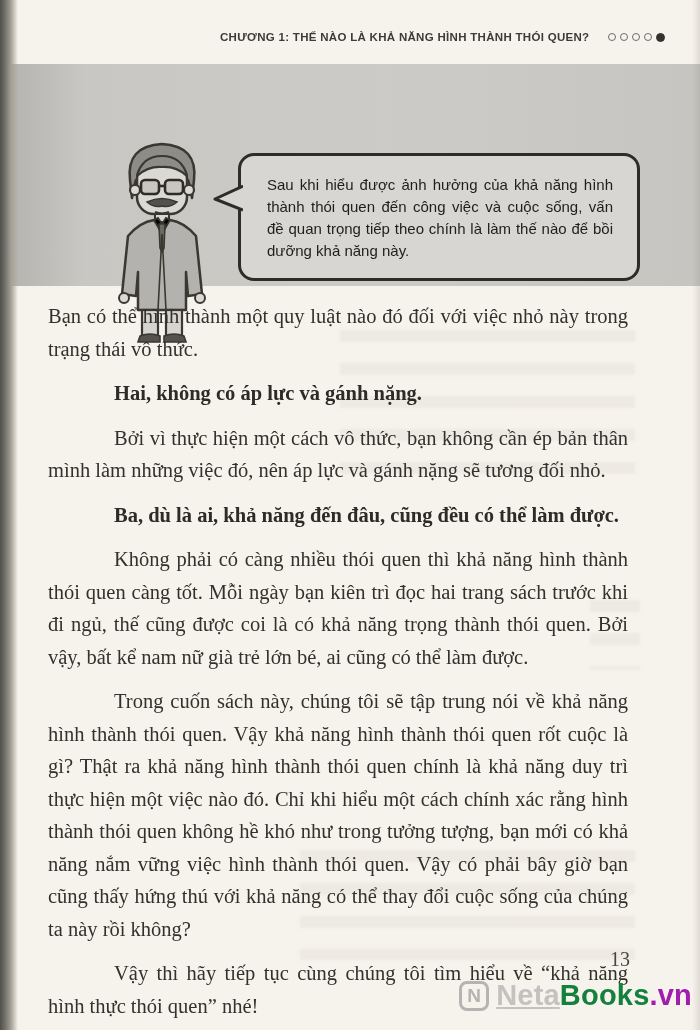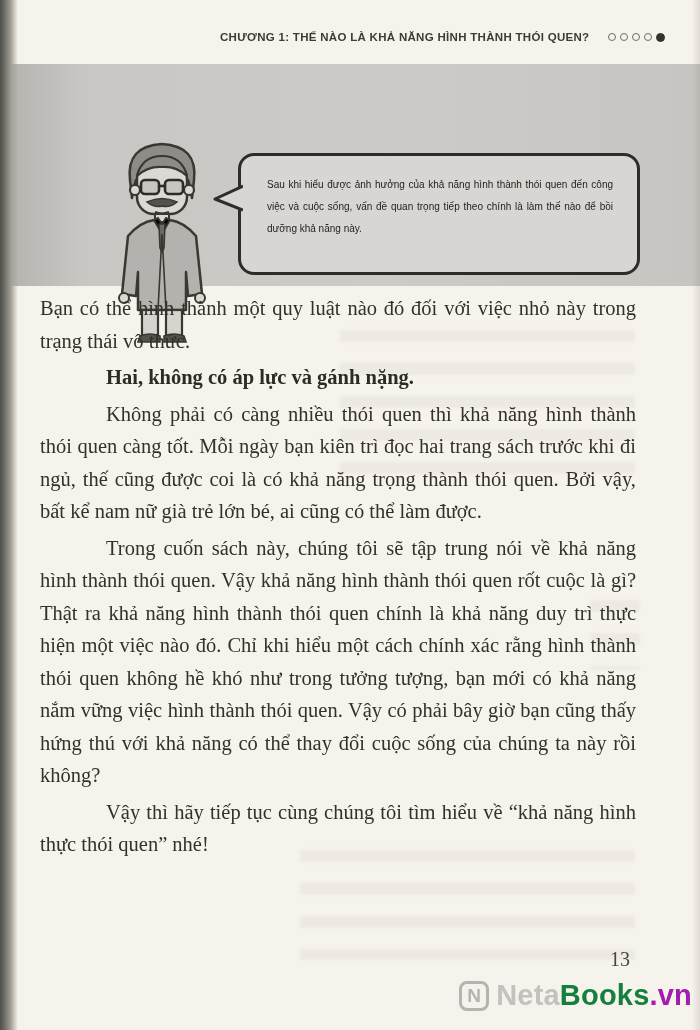--- a/index.html
+++ b/index.html
@@ -46,34 +46,34 @@
   }
 
   .professor { position:absolute; left:92px; top:72px; z-index:2; }
 
   .bubble {
     position:absolute; left:238px; top:89px; width:402px; min-height:122px;
     background:#d8d6d2;
     border:3px solid #2e2c29; border-radius:16px;
     padding:18px 24px 16px 26px;
     font-family:"Liberation Sans", sans-serif;
-    font-size:10px; line-height:22px; color:#1f1e1a;
+    font-size:15px; line-height:22px; color:#1f1e1a;
     text-align:justify;
     z-index:3;
   }
   .bubble-tail { position:absolute; left:213px; top:118px; z-index:4; }
 
   
   .body-text {
     position:absolute; left:36px; top:288px; width:604px;
     font-size:20.5px; line-height:32.5px; color:#33312b;
     text-align:justify;
     z-index:2;
   }
-  .body-text p { margin:4px; }
+  .body-text p { margin:12px; }
   .body-text p.indent { text-indent:66px;font-family:Liberation Serif, serif; }
   .body-text p.bold { font-weight:bold; color:#2d2b26; }
 
   
   .ghost {
     position:absolute; pointer-events:none; z-index:1;
     background: repeating-linear-gradient(
       to bottom,
       rgba(95,90,75,0.055) 0px, rgba(95,90,75,0.055) 12px,
       rgba(95,90,75,0) 12px, rgba(95,90,75,0) 33px);
@@ -94,21 +94,21 @@
     display:flex; align-items:center; gap:7px;
     font-family:"Liberation Sans", sans-serif;
     z-index:5;
   }
   .wm-logo {
     width:30px; height:30px; border:3px solid #b5b4b2; border-radius:8px;
     display:flex; align-items:center; justify-content:center;
     color:#b5b4b2; font-weight:bold; font-size:19px;
   }
   .wm-text { font-size:29px; font-weight:bold; letter-spacing:0.2px; white-space:nowrap; }
-  .wm-neta  { color:#c3c2c0; }
+  .wm-neta  { color:#c3c2c0;text-decoration:underline; }
   .wm-books { color:#15803d; }
   .wm-vn    { color:#a21caf; }
 </style>
 </head>
 <body>
 
 <div class="page">
 
   <div class="header">
     <span class="chapter-title">CHƯƠNG 1: THẾ NÀO LÀ KHẢ NĂNG HÌNH THÀNH THÓI QUEN?</span>
@@ -171,20 +171,22 @@
     </div>
   </div>
 
   <div class="ghost g1"></div>
   <div class="ghost g2"></div>
   <div class="ghost g3"></div>
 
   <div class="body-text">
     <p>Bạn có thể hình thành một quy luật nào đó đối với việc nhỏ này trong trạng thái vô thức.</p>
     <p class="bold indent">Hai, không có áp lực và gánh nặng.</p>
+    <p class="indent">Bởi vì thực hiện một cách vô thức, bạn không cần ép bản thân mình làm những việc đó, nên áp lực và gánh nặng sẽ tương đối nhỏ.</p>
+    <p class="bold indent">Ba, dù là ai, khả năng đến đâu, cũng đều có thể làm được.</p>
     <p class="indent">Không phải có càng nhiều thói quen thì khả năng hình thành thói quen càng tốt. Mỗi ngày bạn kiên trì đọc hai trang sách trước khi đi ngủ, thế cũng được coi là có khả năng trọng thành thói quen. Bởi vậy, bất kể nam nữ già trẻ lớn bé, ai cũng có thể làm được.</p>
     <p class="indent">Trong cuốn sách này, chúng tôi sẽ tập trung nói về khả năng hình thành thói quen. Vậy khả năng hình thành thói quen rốt cuộc là gì? Thật ra khả năng hình thành thói quen chính là khả năng duy trì thực hiện một việc nào đó. Chỉ khi hiểu một cách chính xác rằng hình thành thói quen không hề khó như trong tưởng tượng, bạn mới có khả năng nắm vững việc hình thành thói quen. Vậy có phải bây giờ bạn cũng thấy hứng thú với khả năng có thể thay đổi cuộc sống của chúng ta này rồi không?</p>
     <p class="indent">Vậy thì hãy tiếp tục cùng chúng tôi tìm hiểu về “khả năng hình thực thói quen” nhé!</p>
   </div>
 
   <div class="page-num">13</div>
 
   <div class="watermark">
     <span class="wm-logo">N</span>
     <span class="wm-text"><span class="wm-neta">Neta</span><span class="wm-books">Books</span><span class="wm-vn">.vn</span></span>

